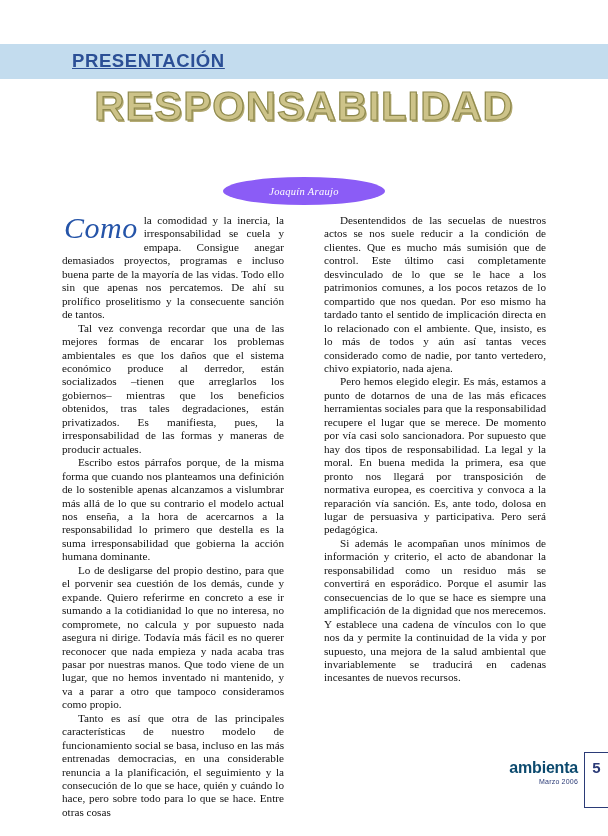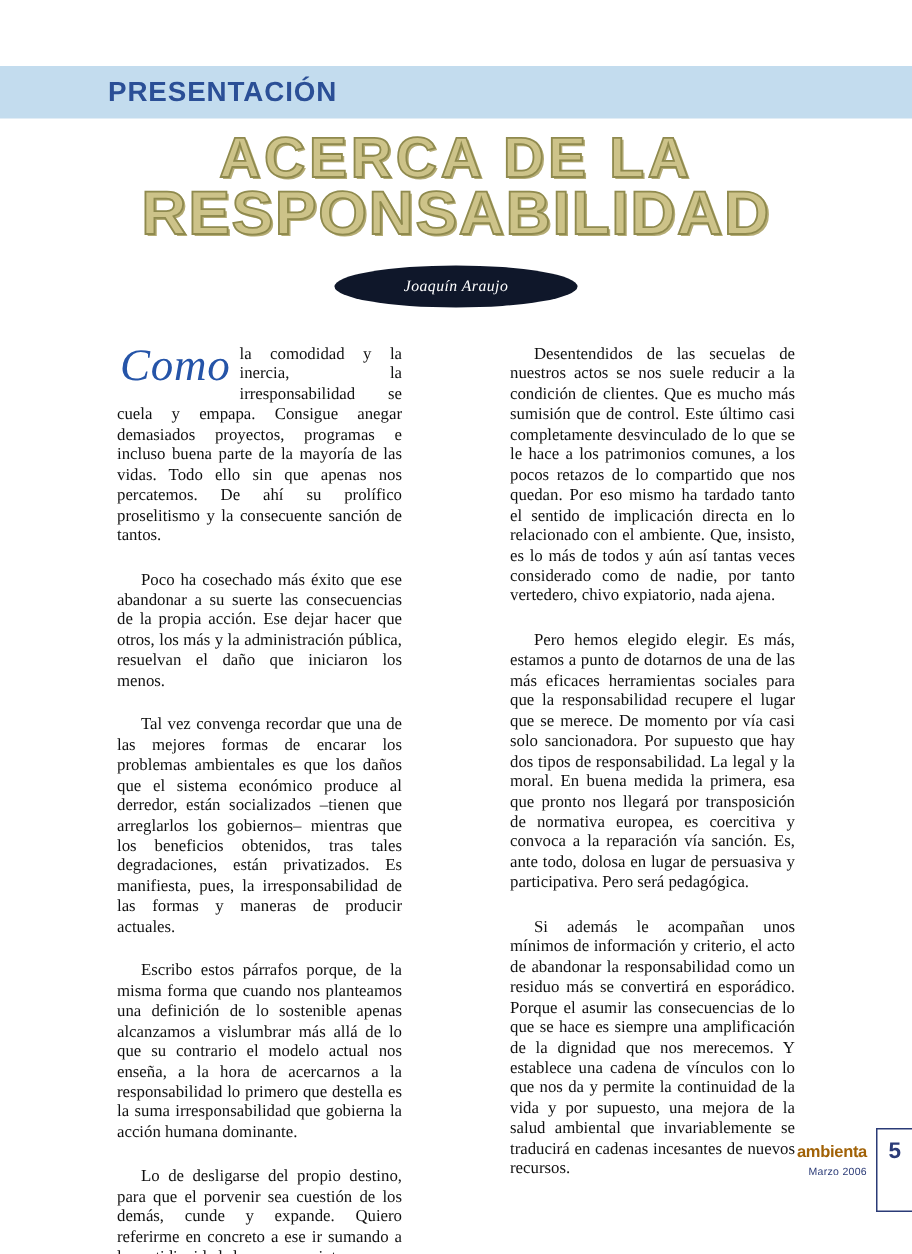--- a/index.html
+++ b/index.html
@@ -26,20 +26,21 @@
   }
   #section-label {
     position: absolute;
     left: 72px;
     top: 50px;
     font-family: "Liberation Sans", sans-serif;
     font-weight: bold;
     font-size: 18.5px;
     letter-spacing: 0.6px;
     color: #2b4f96;
+    text-decoration: underline;
   }
 
   
   #headline {
     position: absolute;
     left: 0;
     top: 88px;
     width: 608px;
     text-align: center;
   }
@@ -66,21 +67,21 @@
   }
 
   
   #author-pill {
     position: absolute;
     left: 223px;
     top: 177px;
     width: 162px;
     height: 28px;
     border-radius: 81px / 14px;
-    background: #0f172a;
+    background: #8b5cf6;
     display: flex;
     align-items: center;
     justify-content: center;
   }
   #author-name {
     font-family: "Liberation Serif", serif;
     font-style: italic;
     font-size: 10.5px;
     color: #ffffff;
     letter-spacing: 0.3px;
@@ -95,21 +96,21 @@
   }
   .column {
     position: absolute;
     top: 0;
     width: 222px;
   }
   #col-left  { left: 62px; }
   #col-right { left: 324px; }
 
   .para {
-    margin: 16px;
+    margin: 0;
     font-family: "Liberation Serif", serif;
     font-size: 11.2px;
     line-height: 13.45px;
     text-align: justify;
     text-indent: 16px;
     color: #111111;
     hyphens: auto;
     -webkit-hyphens: auto;
   }
   .para.first {
@@ -137,22 +138,22 @@
     align-items: stretch;
   }
   #footer-text {
     text-align: right;
     padding-right: 6px;
     padding-top: 8px;
   }
   #brand {
     font-family: "Liberation Sans", sans-serif;
     font-weight: bold;
-    font-size: 11px;
-    color: #a16207;
+    font-size: 16px;
+    color: #0c4a6e;
     letter-spacing: -0.2px;
     display: block;
     line-height: 16px;
   }
   #issue-date {
     font-family: "Liberation Sans", sans-serif;
     font-size: 7px;
     color: #2b3b77;
     display: block;
     line-height: 11px;
@@ -176,35 +177,33 @@
     color: #2b3b77;
   }
 </style>
 </head>
 <body>
 
 <div id="section-band"></div>
 <div id="section-label">PRESENTACIÓN</div>
 
 <div id="headline">
-  <span class="headline-line l1">ACERCA DE LA</span>
   <span class="headline-line l2">RESPONSABILIDAD</span>
 </div>
 
 <div id="author-pill">
   <span id="author-name">Joaquín Araujo</span>
 </div>
 
 <div id="columns">
 
   <div class="column" id="col-left">
     <p class="para first">
       <span id="dropcap-word">Como</span><span>la comodidad y la inercia, la irresponsabilidad se cuela y empapa. Consigue anegar demasiados proyectos, programas e incluso buena parte de la mayoría de las vidas. Todo ello sin que apenas nos percatemos. De ahí su prolífico proselitismo y la consecuente sanción de tantos.</span>
     </p>
-    <p class="para">Poco ha cosechado más éxito que ese abandonar a su suerte las consecuencias de la propia acción. Ese dejar hacer que otros, los más y la administración pública, resuelvan el daño que iniciaron los menos.</p>
     <p class="para">Tal vez convenga recordar que una de las mejores formas de encarar los problemas ambientales es que los daños que el sistema económico produce al derredor, están socializados –tienen que arreglarlos los gobiernos– mientras que los beneficios obtenidos, tras tales degradaciones, están privatizados. Es manifiesta, pues, la irresponsabilidad de las formas y maneras de producir actuales.</p>
     <p class="para">Escribo estos párrafos porque, de la misma forma que cuando nos planteamos una definición de lo sostenible apenas alcanzamos a vislumbrar más allá de lo que su contrario el modelo actual nos enseña, a la hora de acercarnos a la responsabilidad lo primero que destella es la suma irresponsabilidad que gobierna la acción humana dominante.</p>
     <p class="para">Lo de desligarse del propio destino, para que el porvenir sea cuestión de los demás, cunde y expande. Quiero referirme en concreto a ese ir sumando a la cotidianidad lo que no interesa, no compromete, no calcula y por supuesto nada asegura ni dirige. Todavía más fácil es no querer reconocer que nada empieza y nada acaba tras pasar por nuestras manos. Que todo viene de un lugar, que no  hemos inventado ni mantenido, y va a parar a otro que tampoco consideramos como propio.</p>
     <p class="para">Tanto es así que otra de las principales características de nuestro modelo de funcionamiento social se basa, incluso en las más entrenadas democracias, en una considerable renuncia a la planificación, el seguimiento y la consecución de lo que se hace, quién y cuándo lo hace, pero sobre todo para lo que se hace. Entre otras cosas</p>
   </div>
 
   <div class="column" id="col-right">
     <p class="para">Desentendidos de las secuelas de nuestros actos se nos suele reducir a la condición de clientes. Que es mucho más sumisión que de control. Este último casi completamente desvinculado de lo que se le hace a los patrimonios comunes, a los pocos retazos de lo compartido que nos quedan. Por eso mismo ha tardado tanto el sentido de implicación directa en lo relacionado con el  ambiente. Que, insisto, es lo más de todos y aún así  tantas veces considerado como de nadie, por tanto vertedero, chivo expiatorio, nada ajena.</p>
     <p class="para">Pero hemos elegido elegir. Es más, estamos a punto de dotarnos de una de las más eficaces herramientas sociales para que la responsabilidad recupere el lugar que se merece. De momento por vía casi solo sancionadora. Por supuesto que hay dos tipos de responsabilidad. La legal y la moral. En buena medida la primera, esa que pronto nos llegará por transposición de normativa europea, es coercitiva y convoca a la reparación vía sanción. Es, ante todo, dolosa en lugar de persuasiva y participativa. Pero será pedagógica.</p>
     <p class="para">Si además  le acompañan unos mínimos de información y criterio, el acto de abandonar la responsabilidad como un residuo más se convertirá en esporádico. Porque el asumir las consecuencias de lo que se hace es siempre  una amplificación de la dignidad que nos merecemos. Y establece una cadena de vínculos con lo que nos da y permite la continuidad de la vida y por supuesto, una mejora de la salud ambiental que invariablemente se traducirá en cadenas incesantes de nuevos recursos.</p>

